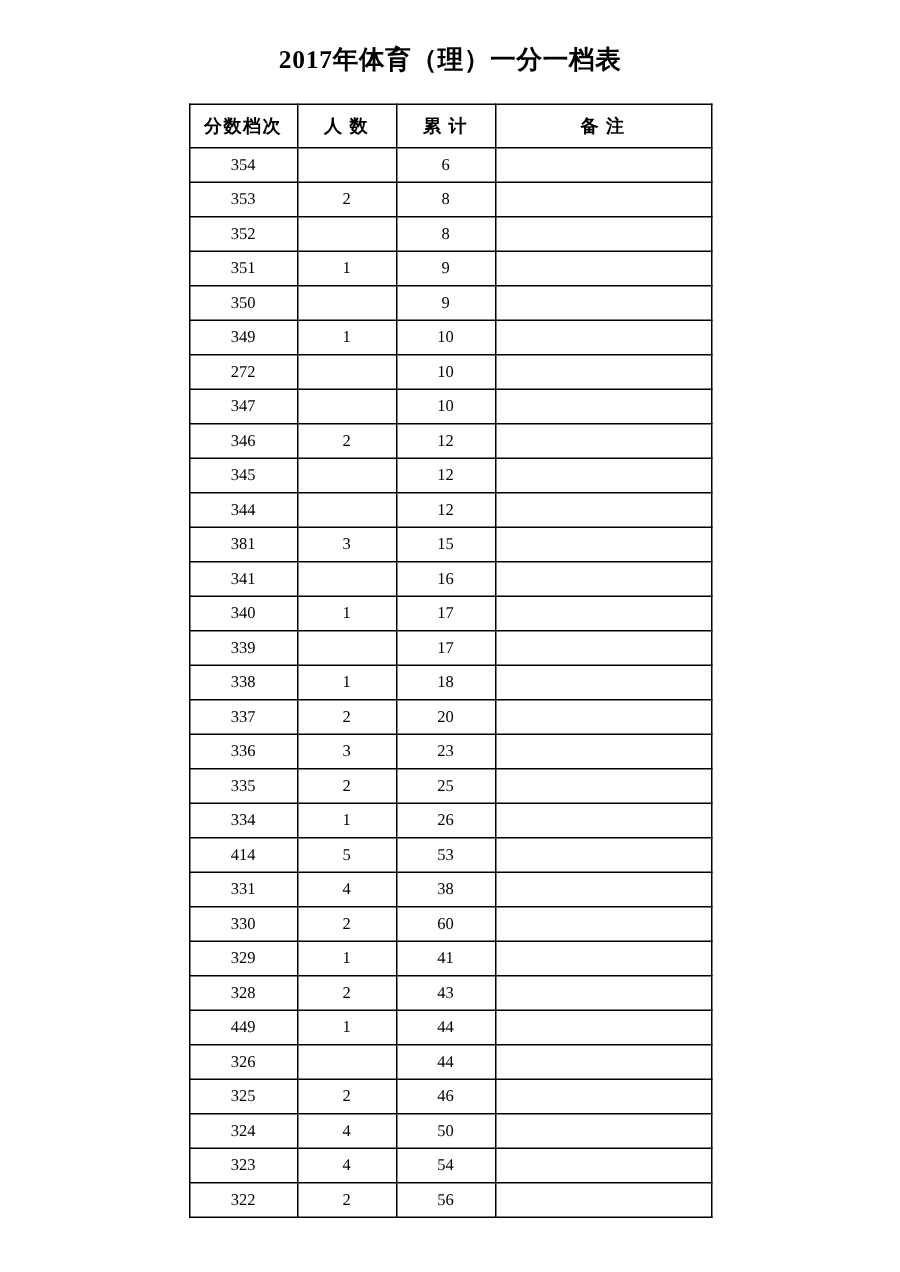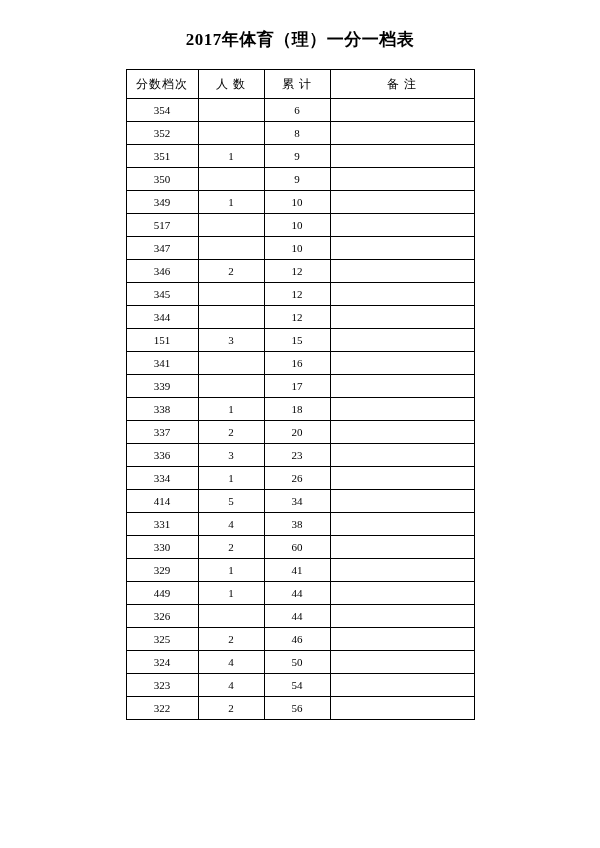--- a/index.html
+++ b/index.html
@@ -48,21 +48,21 @@
     font-size: 11px;
     font-weight: normal;
     text-align: center;
     vertical-align: middle;
     padding: 0;
     font-family: "Liberation Serif", "DejaVu Serif", serif;
   }
   table.score-table thead th {
     height: 28px;
     font-size: 12px;
-    font-weight: normal;
+    font-weight: bold;
     letter-spacing: 1px;
   }
   .col-score   { width: 72px; }
   .col-count   { width: 66px; }
   .col-cumul   { width: 66px; }
   .col-remark  { width: 144px; }
 
   td.cell-count, td.cell-cumul {
     text-align: center;
   }
@@ -95,20 +95,26 @@
         </tr>
       </thead>
       <tbody id="table-body">
           <tr>
             <td class="cell-score">354</td>
             <td class="cell-count"></td>
             <td class="cell-cumul">6</td>
             <td class="cell-remark"></td>
           </tr>
           <tr>
+            <td class="cell-score">353</td>
+            <td class="cell-count">2</td>
+            <td class="cell-cumul">8</td>
+            <td class="cell-remark"></td>
+          </tr>
+          <tr>
             <td class="cell-score">352</td>
             <td class="cell-count"></td>
             <td class="cell-cumul">8</td>
             <td class="cell-remark"></td>
           </tr>
           <tr>
             <td class="cell-score">351</td>
             <td class="cell-count">1</td>
             <td class="cell-cumul">9</td>
             <td class="cell-remark"></td>
@@ -119,21 +125,21 @@
             <td class="cell-cumul">9</td>
             <td class="cell-remark"></td>
           </tr>
           <tr>
             <td class="cell-score">349</td>
             <td class="cell-count">1</td>
             <td class="cell-cumul">10</td>
             <td class="cell-remark"></td>
           </tr>
           <tr>
-            <td class="cell-score">517</td>
+            <td class="cell-score">272</td>
             <td class="cell-count"></td>
             <td class="cell-cumul">10</td>
             <td class="cell-remark"></td>
           </tr>
           <tr>
             <td class="cell-score">347</td>
             <td class="cell-count"></td>
             <td class="cell-cumul">10</td>
             <td class="cell-remark"></td>
           </tr>
@@ -149,29 +155,35 @@
             <td class="cell-cumul">12</td>
             <td class="cell-remark"></td>
           </tr>
           <tr>
             <td class="cell-score">344</td>
             <td class="cell-count"></td>
             <td class="cell-cumul">12</td>
             <td class="cell-remark"></td>
           </tr>
           <tr>
-            <td class="cell-score">151</td>
+            <td class="cell-score">381</td>
             <td class="cell-count">3</td>
             <td class="cell-cumul">15</td>
             <td class="cell-remark"></td>
           </tr>
           <tr>
             <td class="cell-score">341</td>
             <td class="cell-count"></td>
             <td class="cell-cumul">16</td>
+            <td class="cell-remark"></td>
+          </tr>
+          <tr>
+            <td class="cell-score">340</td>
+            <td class="cell-count">1</td>
+            <td class="cell-cumul">17</td>
             <td class="cell-remark"></td>
           </tr>
           <tr>
             <td class="cell-score">339</td>
             <td class="cell-count"></td>
             <td class="cell-cumul">17</td>
             <td class="cell-remark"></td>
           </tr>
           <tr>
             <td class="cell-score">338</td>
@@ -185,29 +197,35 @@
             <td class="cell-cumul">20</td>
             <td class="cell-remark"></td>
           </tr>
           <tr>
             <td class="cell-score">336</td>
             <td class="cell-count">3</td>
             <td class="cell-cumul">23</td>
             <td class="cell-remark"></td>
           </tr>
           <tr>
+            <td class="cell-score">335</td>
+            <td class="cell-count">2</td>
+            <td class="cell-cumul">25</td>
+            <td class="cell-remark"></td>
+          </tr>
+          <tr>
             <td class="cell-score">334</td>
             <td class="cell-count">1</td>
             <td class="cell-cumul">26</td>
             <td class="cell-remark"></td>
           </tr>
           <tr>
             <td class="cell-score">414</td>
             <td class="cell-count">5</td>
-            <td class="cell-cumul">34</td>
+            <td class="cell-cumul">53</td>
             <td class="cell-remark"></td>
           </tr>
           <tr>
             <td class="cell-score">331</td>
             <td class="cell-count">4</td>
             <td class="cell-cumul">38</td>
             <td class="cell-remark"></td>
           </tr>
           <tr>
             <td class="cell-score">330</td>
@@ -215,20 +233,26 @@
             <td class="cell-cumul">60</td>
             <td class="cell-remark"></td>
           </tr>
           <tr>
             <td class="cell-score">329</td>
             <td class="cell-count">1</td>
             <td class="cell-cumul">41</td>
             <td class="cell-remark"></td>
           </tr>
           <tr>
+            <td class="cell-score">328</td>
+            <td class="cell-count">2</td>
+            <td class="cell-cumul">43</td>
+            <td class="cell-remark"></td>
+          </tr>
+          <tr>
             <td class="cell-score">449</td>
             <td class="cell-count">1</td>
             <td class="cell-cumul">44</td>
             <td class="cell-remark"></td>
           </tr>
           <tr>
             <td class="cell-score">326</td>
             <td class="cell-count"></td>
             <td class="cell-cumul">44</td>
             <td class="cell-remark"></td>

